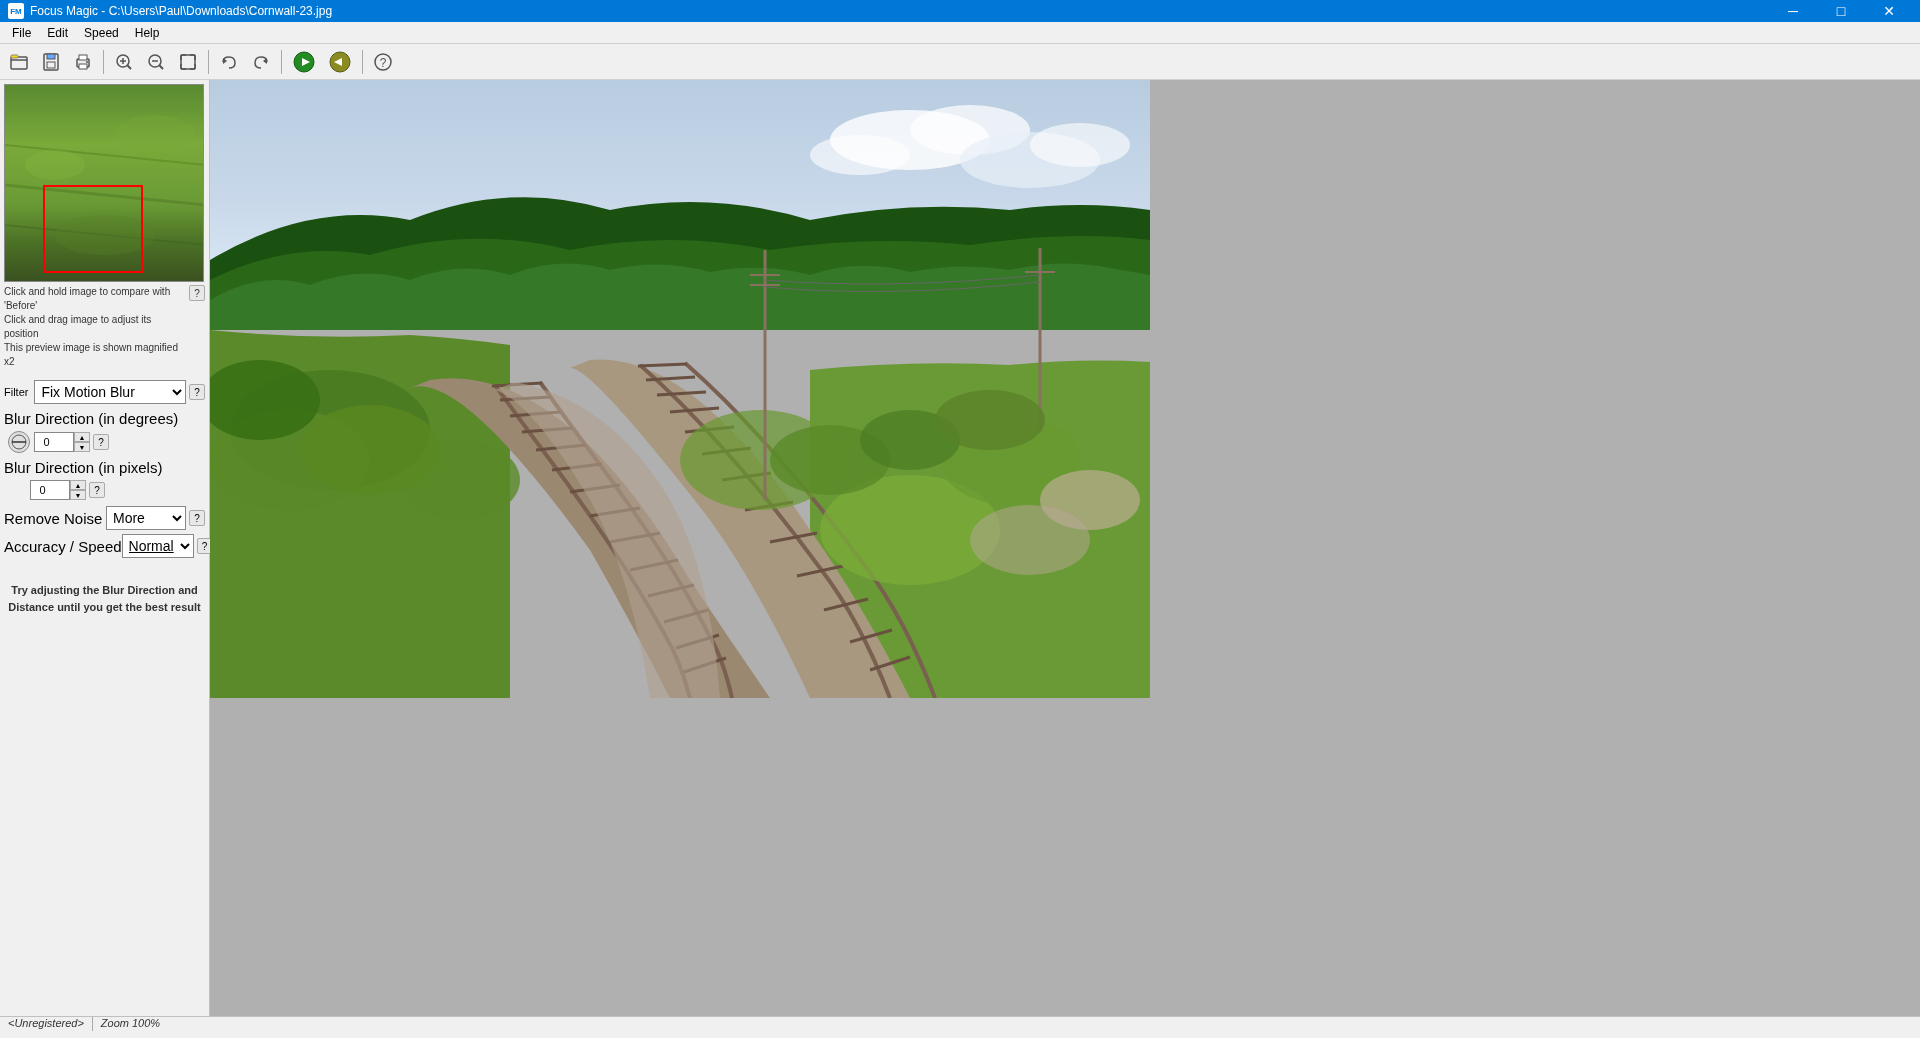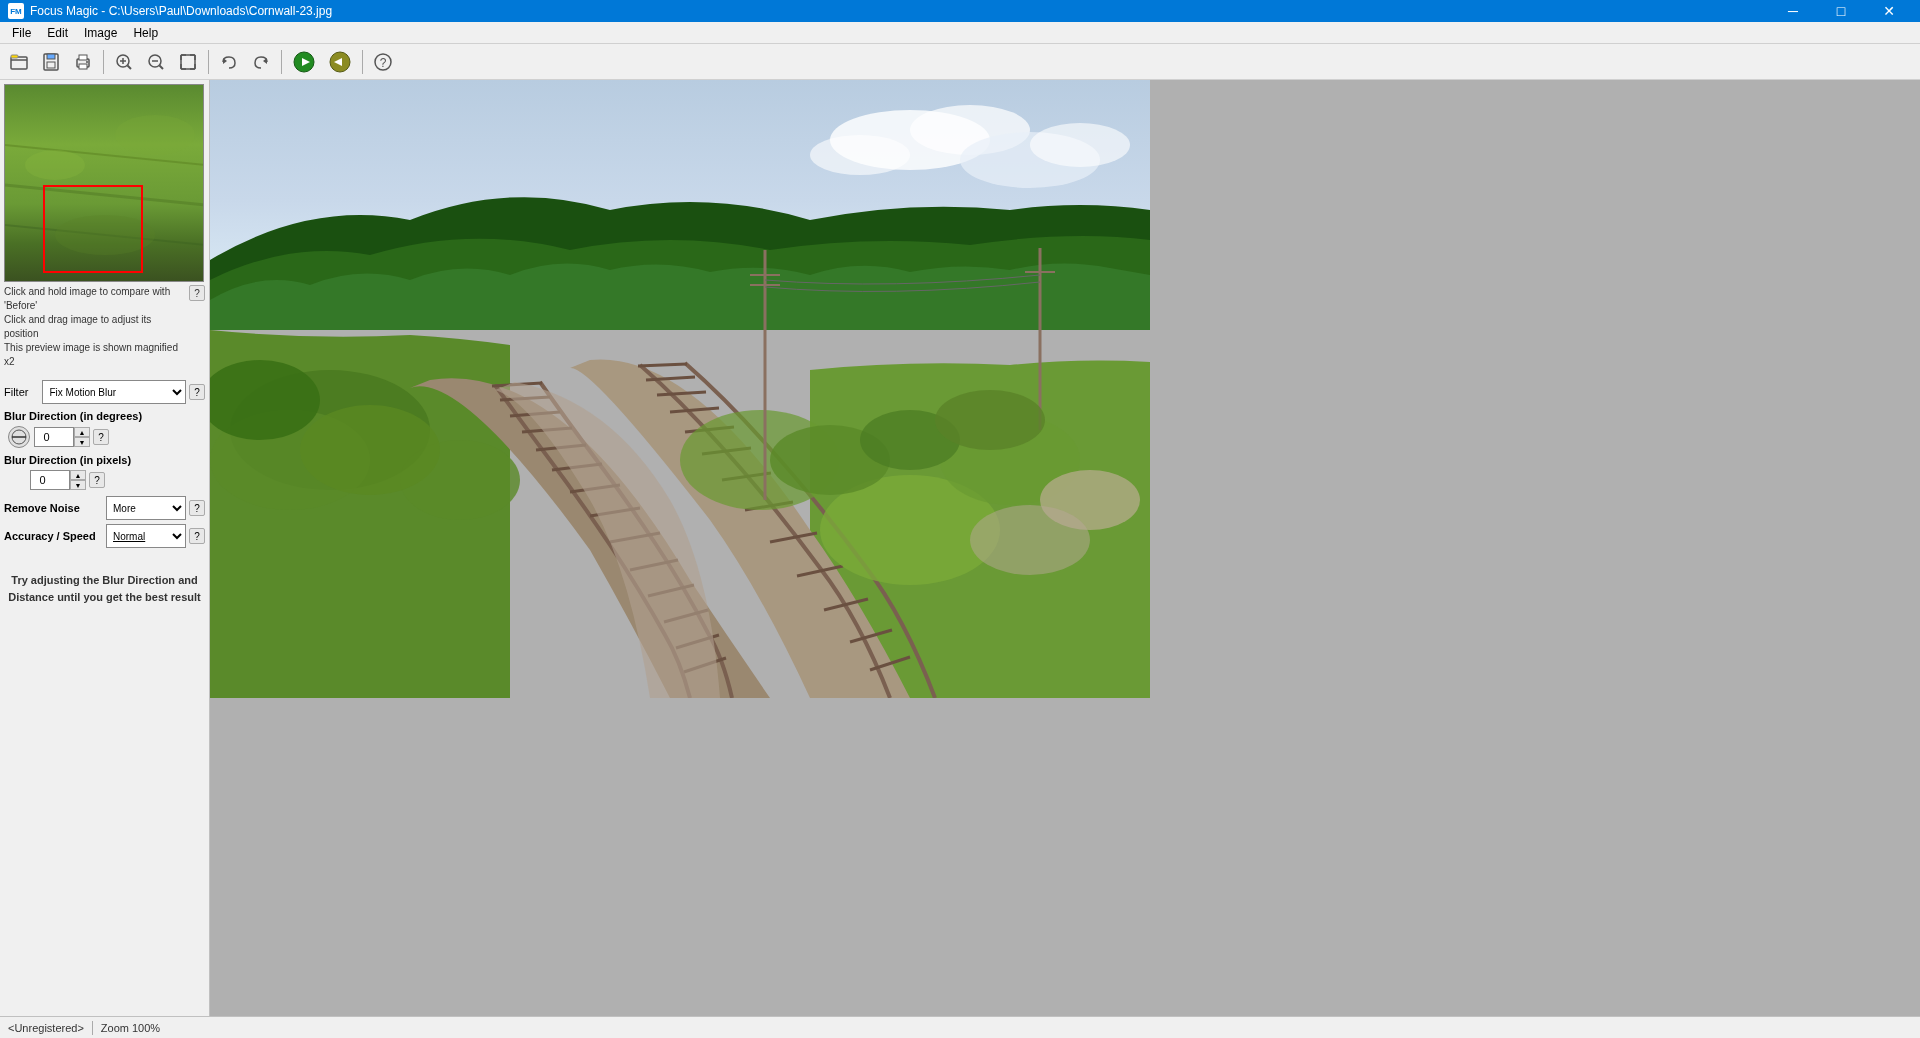--- a/index.html
+++ b/index.html
@@ -61,26 +61,25 @@
     #preview-hints {
       font-size: 10px; color: #333; margin: 3px 0;
       line-height: 1.4;
     }
 
     
     #filter-section { margin-top: 6px; }
     .ctrl-row {
       display: flex; align-items: center; margin-bottom: 4px;
     }
-    .ctrl-label { font-size: 11px; color: #000; flex: 1; white-space: nowrap; font-weight: bold; }
+    .ctrl-label { font-size: 15px; color: #000; flex: 1; white-space: nowrap; }
     .ctrl-select {
-      height: 24px; font-size: 10px; background: white;
+      height: 24px; font-size: 14px; background: white;
       border: 1px solid #888; cursor: pointer;
       padding: 0 2px;
-      margin-left: 8px;
     }
     .ctrl-help {
       width: 16px; height: 16px; background: #e8e8e8;
       border: 1px solid #aaa; border-radius: 2px;
       font-size: 10px; text-align: center; line-height: 16px;
       cursor: pointer; margin-left: 3px; flex-shrink: 0;
     }
     .ctrl-number {
       width: 35px; height: 20px; font-size: 11px;
       border: 1px solid #888; text-align: center; background: white;
@@ -121,22 +120,22 @@
     #selection-rect {
       position: absolute;
       border: 2px solid red;
       pointer-events: none;
     }
 
     
     #statusbar {
       width: 100%; height: 22px; background: #f0f0f0;
       border-top: 1px solid #c0c0c0;
-      display: flex; align-items: center; padding: 0 8px;
-      font-size: 11px; color: #333;
+      display: flex; padding: 0 8px;
+      font-size: 11px; color: #333; font-style: italic;
     }
     .status-sep { width: 1px; height: 14px; background: #aaa; margin: 0 8px; }
 
     .filter-row {
       display: flex; align-items: center; margin-bottom: 6px;
     }
     .filter-label { font-size: 11px; color:#000; margin-right: 4px; }
   </style>
 </head>
 <body>
@@ -149,21 +148,21 @@
   <div id="titlebar-controls">
     <span>─</span>
     <span>□</span>
     <span class="close-btn">✕</span>
   </div>
 </div>
 
 <div id="menubar">
   <span class="menu-item">File</span>
   <span class="menu-item">Edit</span>
-  <span class="menu-item">Image</span>
+  <span class="menu-item">Speed</span>
   <span class="menu-item">Help</span>
 </div>
 
 <div id="toolbar">
   <button class="toolbar-btn" title="Open">
     <svg width="20" height="20" viewBox="0 0 20 20">
         <rect x="2" y="5" width="16" height="12" rx="1" fill="none" stroke="#555" stroke-width="1.5"></rect>
         <path d="M2 8h16" stroke="#555" stroke-width="1.5"></path>
         <rect x="2" y="3" width="7" height="3" rx="1" fill="#ffd700" stroke="#888" stroke-width="1"></rect>
       </svg>

